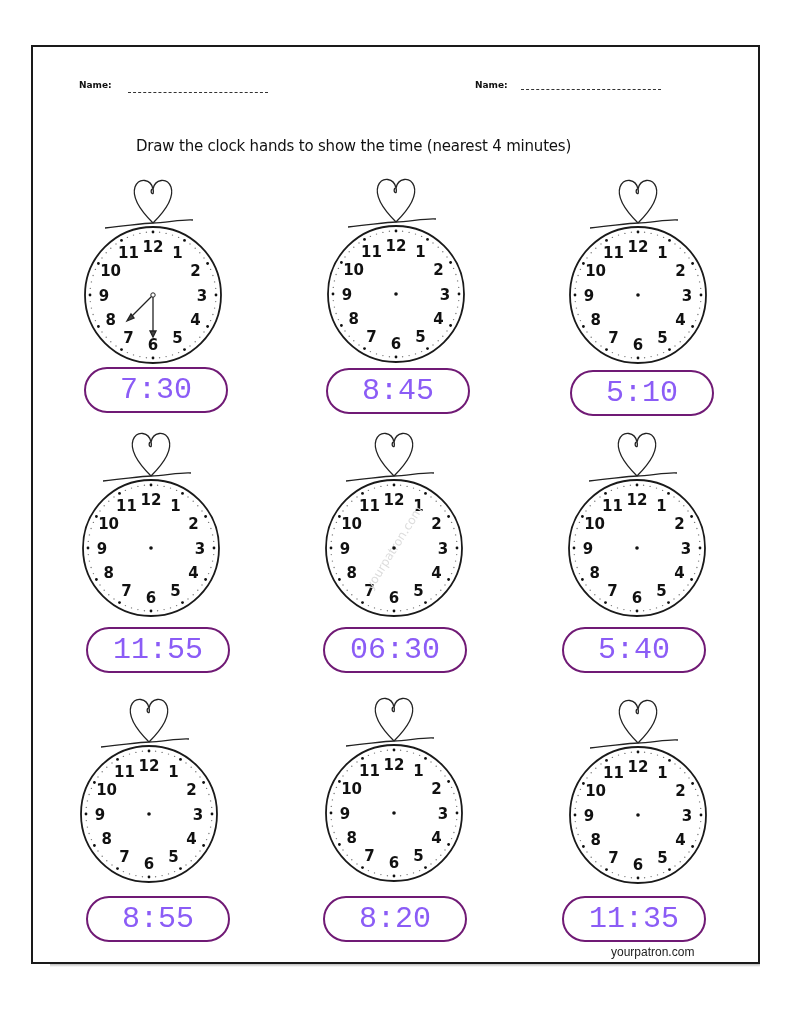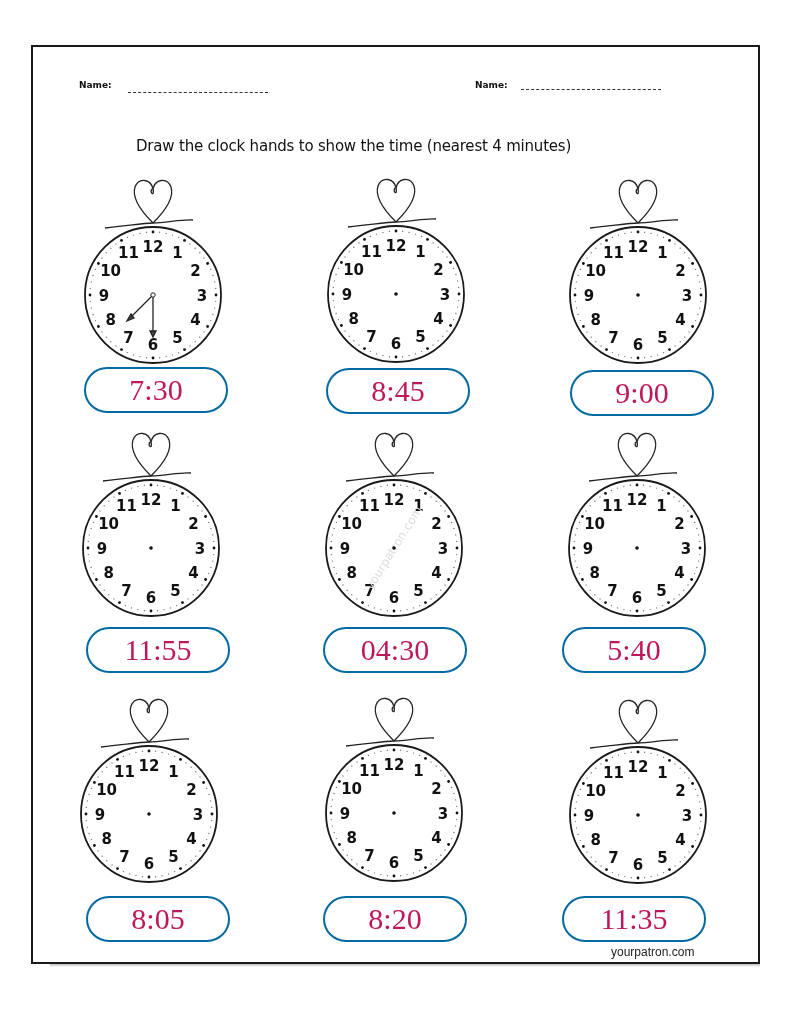--- a/index.html
+++ b/index.html
@@ -3,21 +3,21 @@
 <meta charset="utf-8">
 <style>
   html, body { margin:0; padding:0; background:#ffffff; }
   body { width:791px; height:1024px; position:relative; overflow:hidden; font-family:"DejaVu Sans", sans-serif; color:#111; }
   .sheet { position:absolute; left:31px; top:45px; width:729px; height:919px; border:2px solid #1a1a1a; box-sizing:border-box; }
   .sheet-shadow { position:absolute; left:50px; top:964px; width:710px; height:3px; background:linear-gradient(to bottom,#bbb,#fff); }
   .hdr-label { position:absolute; font-size:9px; font-weight:bold; font-family:"DejaVu Sans", sans-serif; }
   .hdr-line { position:absolute; height:0; border-bottom:1px dashed #333; }
   .instructions { position:absolute; left:136px; top:137px; font-size:15px; font-family:"DejaVu Sans", sans-serif; letter-spacing:-0.2px; white-space:nowrap; }
   .clock-svg { position:absolute; overflow:visible; }
-  .time-box { position:absolute; width:144px; height:46px; border:2px solid #0369a1; border-radius:24px; box-sizing:border-box; display:flex; align-items:center; justify-content:center; font-family:Liberation Serif, serif; font-size:30px; color:#be185d; }
+  .time-box { position:absolute; width:144px; height:46px; border:2px solid #701a75; border-radius:24px; box-sizing:border-box; display:flex; align-items:center; justify-content:center; font-family:Liberation Mono, monospace; font-size:30px; color:#8b5cf6; }
   .footer { position:absolute; left:611px; top:945px; font-family:"Liberation Sans", sans-serif; font-size:12px; color:#222; }
 </style>
 </head>
 <body>
 
 <div class="sheet"></div>
 <div class="sheet-shadow"></div>
 
 <span class="hdr-label" style="left:79px;top:80px;">Name:</span>
 <div class="hdr-line" style="left:128px;top:92px;width:140px;"></div>
@@ -291,21 +291,21 @@
         <text x="90.0" y="182.5" text-anchor="middle" font-family="DejaVu Sans, sans-serif" font-weight="bold" font-size="15" fill="#111">6</text>
         <text x="65.5" y="175.9" text-anchor="middle" font-family="DejaVu Sans, sans-serif" font-weight="bold" font-size="15" fill="#111">7</text>
         <text x="47.6" y="158.0" text-anchor="middle" font-family="DejaVu Sans, sans-serif" font-weight="bold" font-size="15" fill="#111">8</text>
         <text x="41.0" y="133.5" text-anchor="middle" font-family="DejaVu Sans, sans-serif" font-weight="bold" font-size="15" fill="#111">9</text>
         <text x="47.6" y="109.0" text-anchor="middle" font-family="DejaVu Sans, sans-serif" font-weight="bold" font-size="15" fill="#111">10</text>
         <text x="65.5" y="91.1" text-anchor="middle" font-family="DejaVu Sans, sans-serif" font-weight="bold" font-size="15" fill="#111">11</text>
       </g>
       <circle cx="90" cy="128" r="1.8" fill="#111"></circle>
     </svg>
     <div class="time-box" style="left: 570px; top: 370px;">
-      <span>9:00</span>
+      <span>5:10</span>
     </div>
     <svg class="clock-svg" width="180" height="200" style="left: 61px; top: 420px;">
       <g fill="none" stroke="#222" stroke-width="1.3">
       <path d="M 90 56 C 80 46, 68 32, 72 20 C 76 10, 88 12, 90 22
                C 92 12, 104 10, 108 20 C 112 32, 100 46, 90 56"></path>
       <path d="M 89 22 c -3 4, 3 8, 1 0"></path>
       <path d="M 42 61 C 70 58, 82 56, 90 56 C 102 56, 120 52, 130 53"></path>
     </g>
       <circle cx="90" cy="128" r="68" fill="#fff" stroke="#1a1a1a" stroke-width="1.8"></circle>
       <g>
@@ -470,21 +470,21 @@
         <text x="65.5" y="175.9" text-anchor="middle" font-family="DejaVu Sans, sans-serif" font-weight="bold" font-size="15" fill="#111">7</text>
         <text x="47.6" y="158.0" text-anchor="middle" font-family="DejaVu Sans, sans-serif" font-weight="bold" font-size="15" fill="#111">8</text>
         <text x="41.0" y="133.5" text-anchor="middle" font-family="DejaVu Sans, sans-serif" font-weight="bold" font-size="15" fill="#111">9</text>
         <text x="47.6" y="109.0" text-anchor="middle" font-family="DejaVu Sans, sans-serif" font-weight="bold" font-size="15" fill="#111">10</text>
         <text x="65.5" y="91.1" text-anchor="middle" font-family="DejaVu Sans, sans-serif" font-weight="bold" font-size="15" fill="#111">11</text>
       </g>
       <text x="90" y="132" text-anchor="middle" font-family="DejaVu Sans, sans-serif" font-size="12" fill="#ddd" transform="rotate(-58 90 128)">yourpatron.com</text>
       <circle cx="90" cy="128" r="1.8" fill="#111"></circle>
     </svg>
     <div class="time-box" style="left: 323px; top: 627px;">
-      <span>04:30</span>
+      <span>06:30</span>
     </div>
     <svg class="clock-svg" width="180" height="200" style="left: 547px; top: 420px;">
       <g fill="none" stroke="#222" stroke-width="1.3">
       <path d="M 90 56 C 80 46, 68 32, 72 20 C 76 10, 88 12, 90 22
                C 92 12, 104 10, 108 20 C 112 32, 100 46, 90 56"></path>
       <path d="M 89 22 c -3 4, 3 8, 1 0"></path>
       <path d="M 42 61 C 70 58, 82 56, 90 56 C 102 56, 120 52, 130 53"></path>
     </g>
       <circle cx="90" cy="128" r="68" fill="#fff" stroke="#1a1a1a" stroke-width="1.8"></circle>
       <g>
@@ -648,21 +648,21 @@
         <text x="90.0" y="182.5" text-anchor="middle" font-family="DejaVu Sans, sans-serif" font-weight="bold" font-size="15" fill="#111">6</text>
         <text x="65.5" y="175.9" text-anchor="middle" font-family="DejaVu Sans, sans-serif" font-weight="bold" font-size="15" fill="#111">7</text>
         <text x="47.6" y="158.0" text-anchor="middle" font-family="DejaVu Sans, sans-serif" font-weight="bold" font-size="15" fill="#111">8</text>
         <text x="41.0" y="133.5" text-anchor="middle" font-family="DejaVu Sans, sans-serif" font-weight="bold" font-size="15" fill="#111">9</text>
         <text x="47.6" y="109.0" text-anchor="middle" font-family="DejaVu Sans, sans-serif" font-weight="bold" font-size="15" fill="#111">10</text>
         <text x="65.5" y="91.1" text-anchor="middle" font-family="DejaVu Sans, sans-serif" font-weight="bold" font-size="15" fill="#111">11</text>
       </g>
       <circle cx="90" cy="128" r="1.8" fill="#111"></circle>
     </svg>
     <div class="time-box" style="left: 86px; top: 896px;">
-      <span>8:05</span>
+      <span>8:55</span>
     </div>
     <svg class="clock-svg" width="180" height="200" style="left: 304px; top: 685px;">
       <g fill="none" stroke="#222" stroke-width="1.3">
       <path d="M 90 56 C 80 46, 68 32, 72 20 C 76 10, 88 12, 90 22
                C 92 12, 104 10, 108 20 C 112 32, 100 46, 90 56"></path>
       <path d="M 89 22 c -3 4, 3 8, 1 0"></path>
       <path d="M 42 61 C 70 58, 82 56, 90 56 C 102 56, 120 52, 130 53"></path>
     </g>
       <circle cx="90" cy="128" r="68" fill="#fff" stroke="#1a1a1a" stroke-width="1.8"></circle>
       <g>

